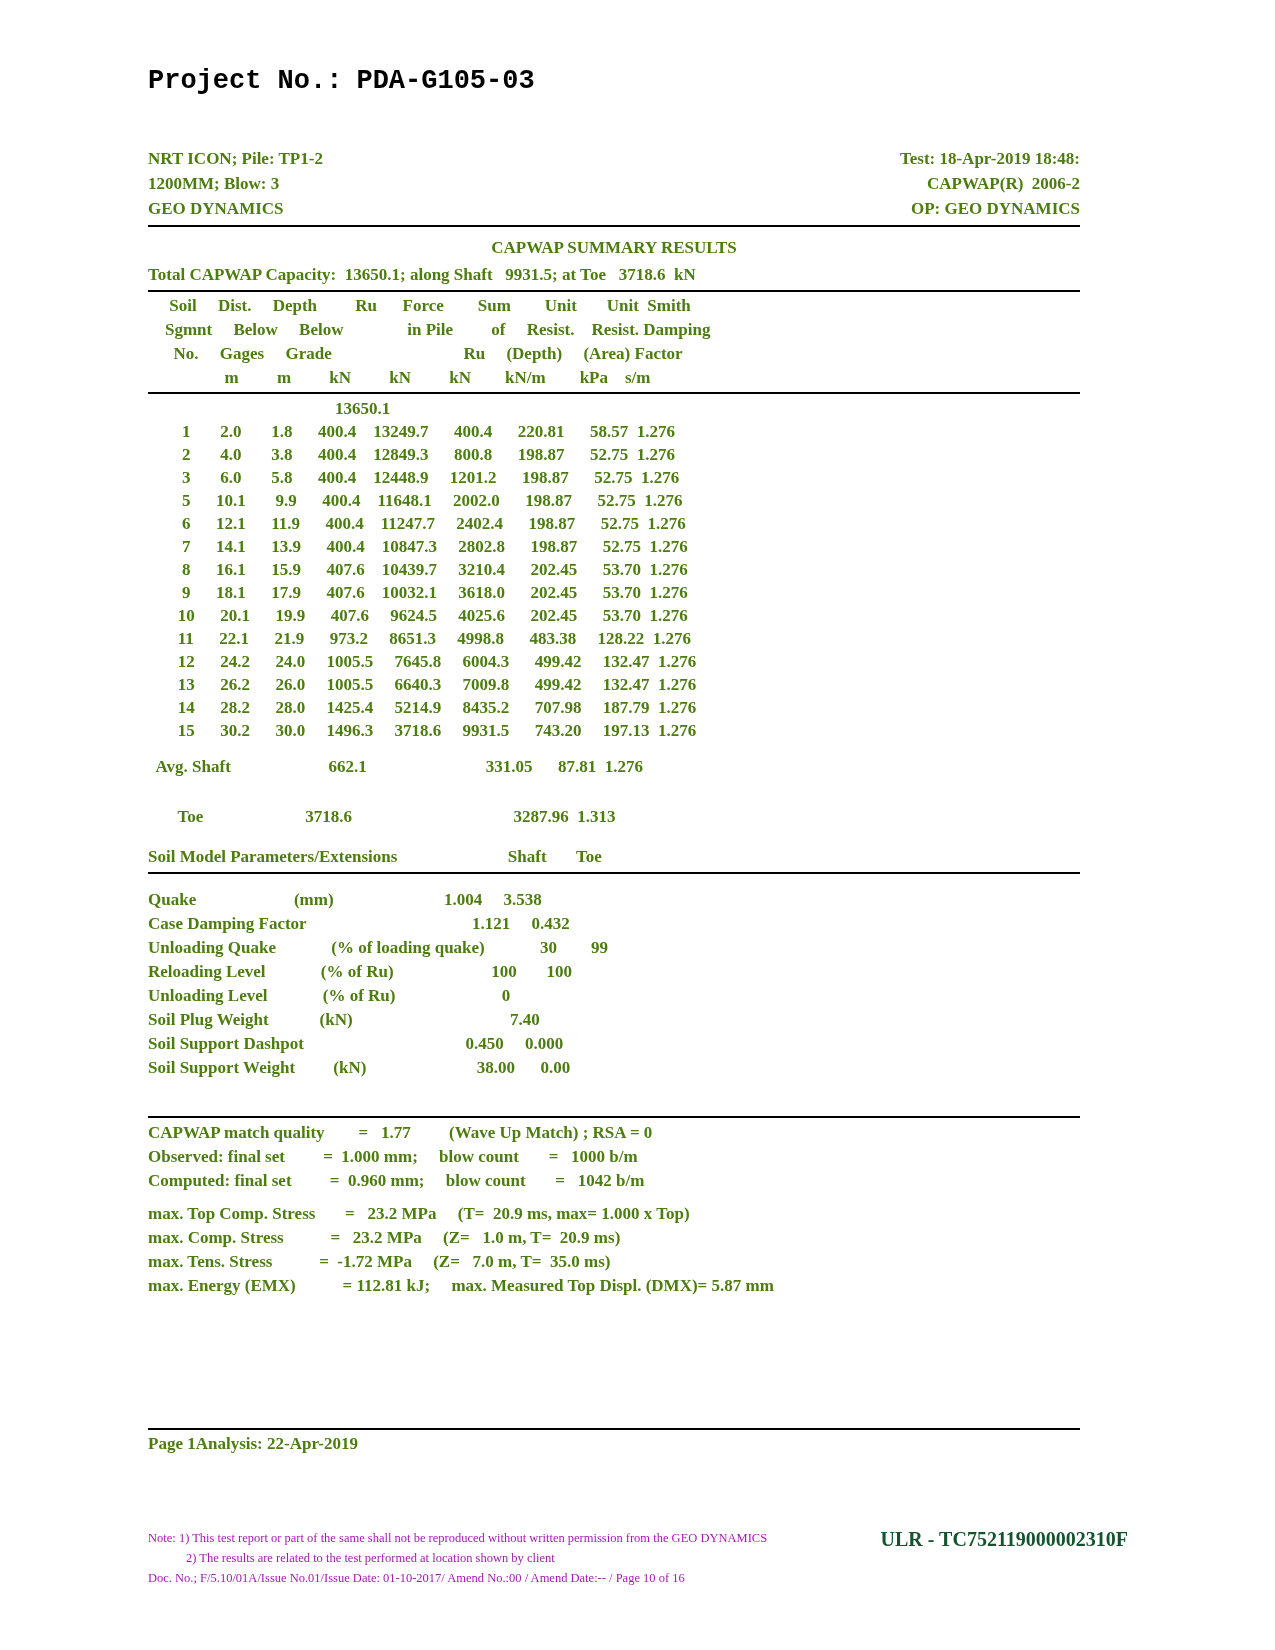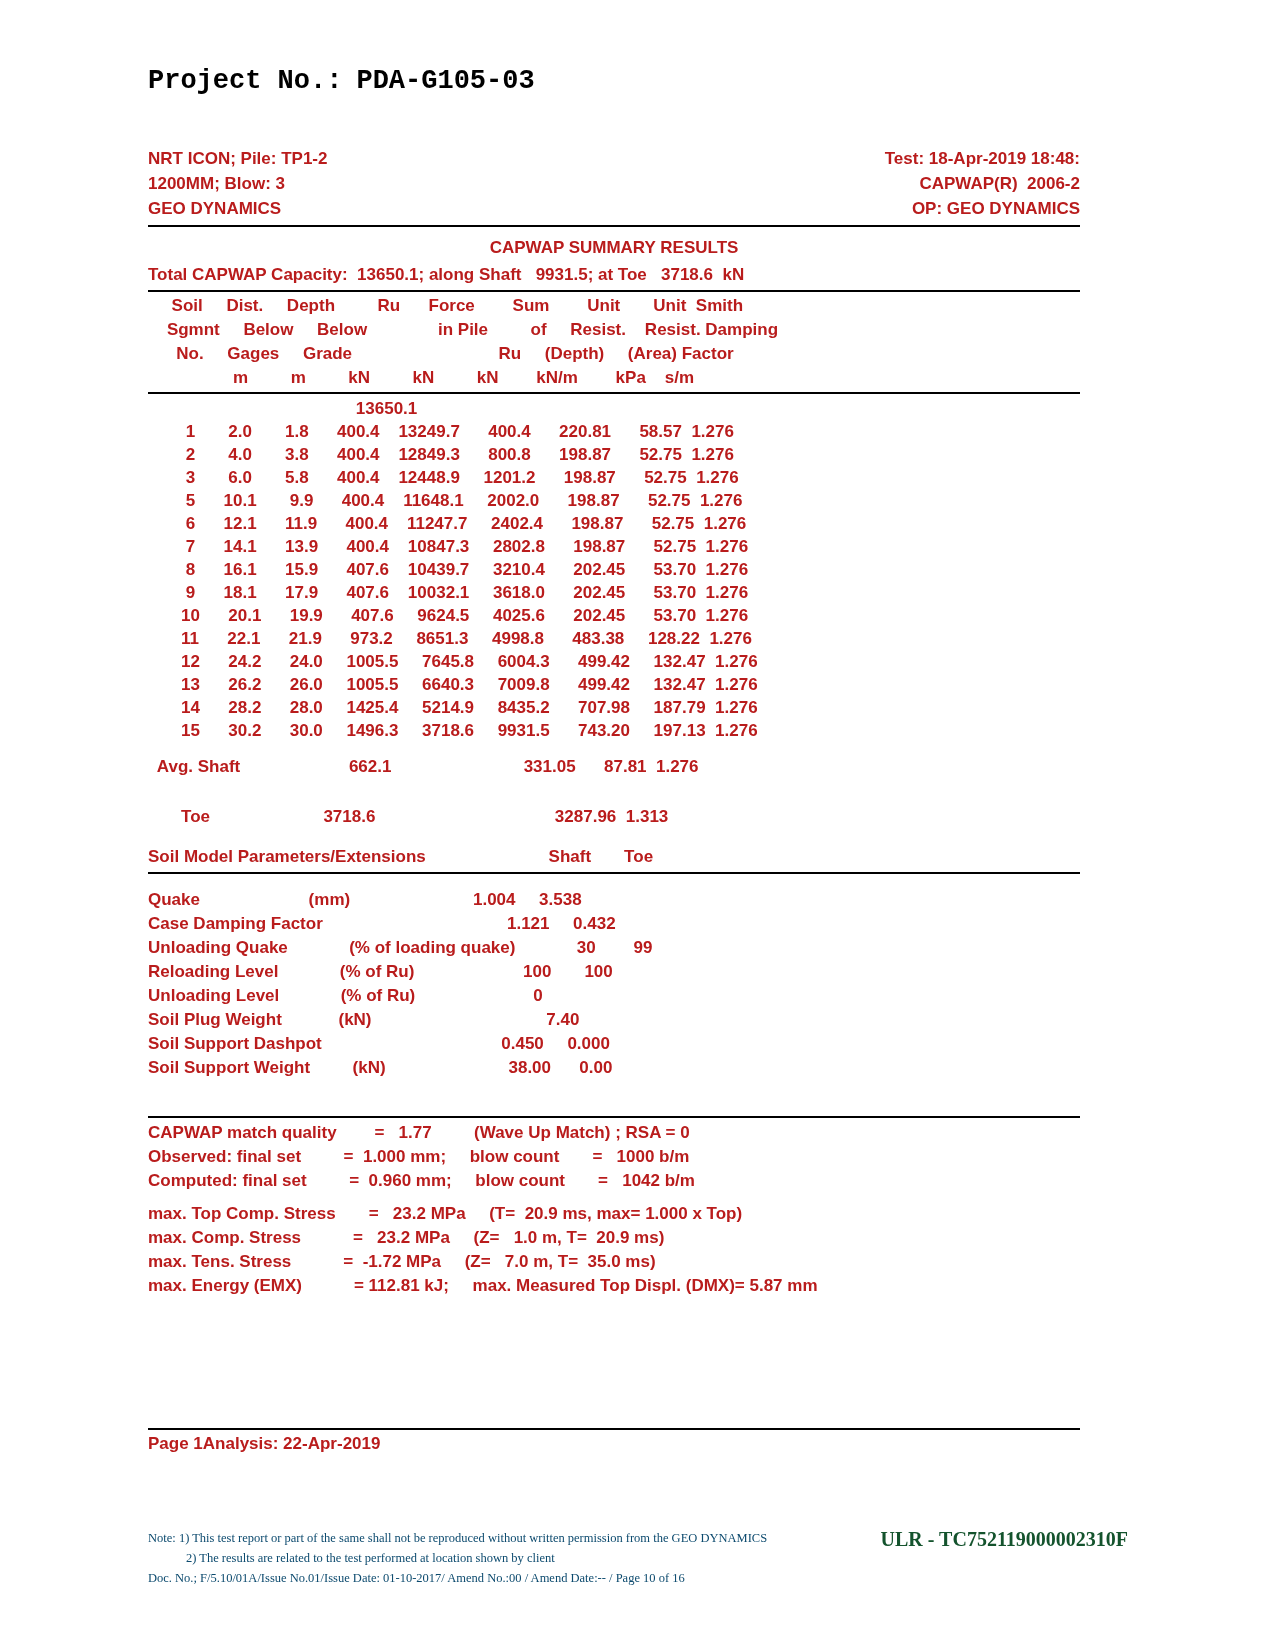--- a/index.html
+++ b/index.html
@@ -3,22 +3,22 @@
 <meta charset="utf-8">
 <style>
   html,body{margin:0;padding:0;}
   body{
     width:1275px;height:1650px;background:#ffffff;color:#000000;
     overflow:hidden;position:relative;
     font-family:"Liberation Mono",monospace;
   }
   .content{margin-left:148px;width:932px;}
   .mono, .pre-line{
-    font-family:Liberation Sans, sans-serif;
-    font-weight:700;font-size:17px;white-space:pre;color:#b91c1c;
+    font-family:Liberation Serif, serif;
+    font-weight:700;font-size:17px;white-space:pre;color:#4d7c0f;
   }
   .project-title{
     font-family:Liberation Mono, monospace;font-weight:bold;font-size:27px;
     margin:66px 4px 0 148px;letter-spacing:0;
   }
   .project-title .num{margin-left:14px;}
   .report-header{margin-top:50px;}
   .hrow{display:flex;justify-content:space-between;line-height:25px;}
   .rule{height:2px;background:#000;}
   .rule-1{margin-top:4px;}
@@ -41,21 +41,21 @@
   #match-stats-pre .pre-line{line-height:24px;}
   #max-stats-pre{margin-top:9px;}
   #max-stats-pre .pre-line{line-height:24px;}
   .rule-6{margin-top:130px;}
   #page-footer{display:flex;line-height:24px;margin-top:2px;}
   .notes{
     margin-left:148px;margin-top:72px;width:980px;
     display:flex;justify-content:space-between;align-items:flex-start;
   }
   .notes-left{
-    font-family:"Liberation Serif",serif;font-size:12.5px;line-height:20px;color:#0c4a6e;
+    font-family:"Liberation Serif",serif;font-size:12.5px;line-height:20px;color:#a21caf;
   }
   .notes-left .indent{padding-left:38px;}
   .ulr{
     font-family:"Liberation Serif",serif;font-weight:bold;font-size:20px;color:#14532d;
     white-space:nowrap;
   }
 </style>
 </head>
 <body>
 

